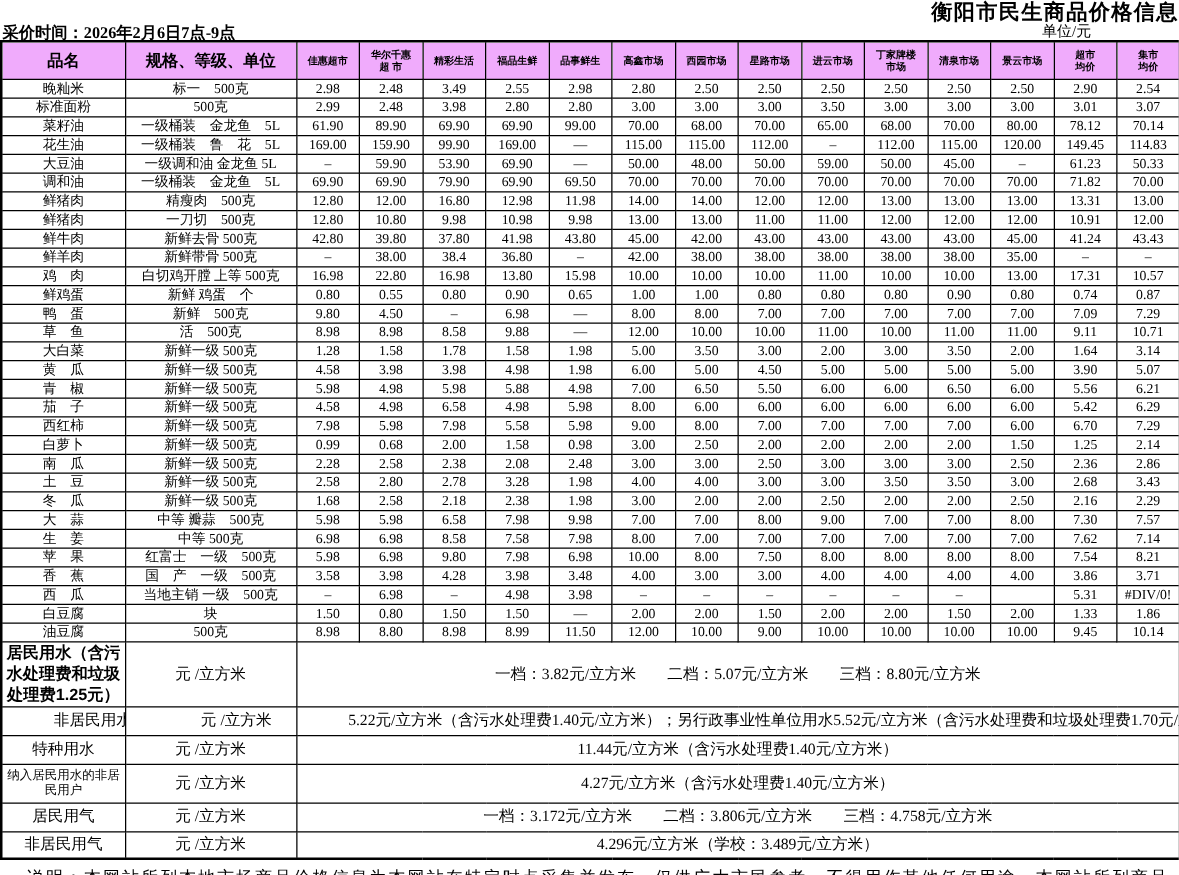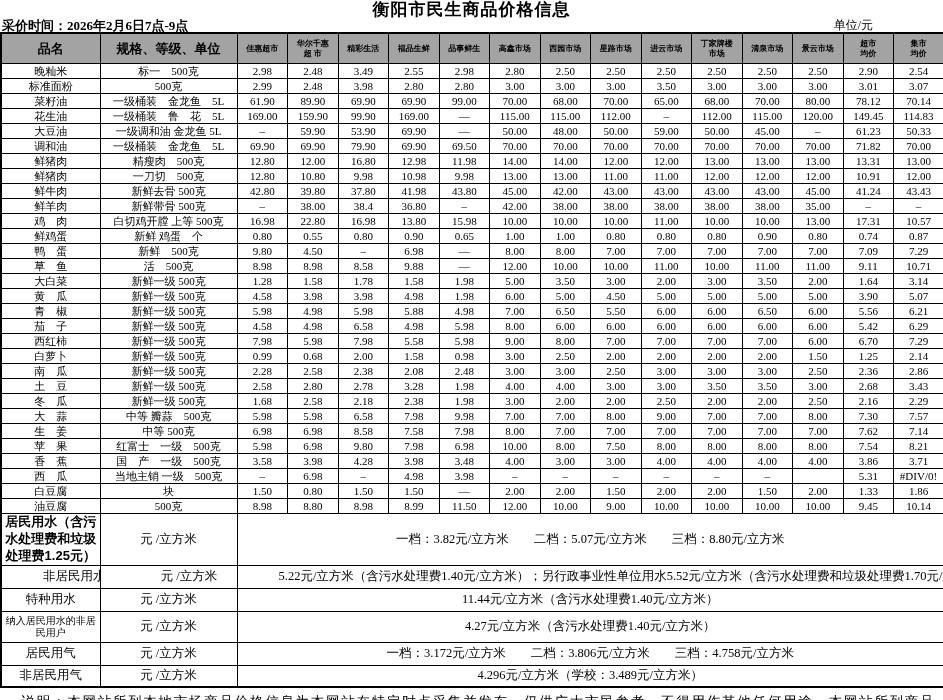--- a/index.html
+++ b/index.html
@@ -1,25 +1,25 @@
 <!DOCTYPE html>
 <html><head>
 <meta charset="utf-8">
 <style>
   html,body{margin:0;padding:0;width:943px;height:700px;background:#fff;overflow:hidden;
     font-family:"Liberation Serif","DejaVu Serif",serif;color:#000;}
   .sheet{width:943px;}
-  .title{height:19px;line-height:19px;text-align:center;font-weight:bold;font-size:17px;
+  .title{height:19px;line-height:19px;text-align:right;font-weight:bold;font-size:17px;
     font-family:"Liberation Sans","DejaVu Sans",sans-serif;letter-spacing:1px;}
   .subrow{height:13px;line-height:13px;display:flex;justify-content:space-between;align-items:flex-end;}
   .collect{font-size:13px;font-weight:bold;padding-left:2px;}
   .unitlbl{font-size:12px;margin-right:70px;}
   table{border-collapse:collapse;table-layout:fixed;width:943px;border:2px solid #000;}
   td,th{border:1px solid #000;padding:0;margin:0;text-align:center;vertical-align:middle;overflow:hidden;white-space:nowrap;}
-  thead th{background:#a3a3a3;height:29px;font-family:"Liberation Sans","DejaVu Sans",sans-serif;}
+  thead th{background:#f0abfc;height:29px;font-family:"Liberation Sans","DejaVu Sans",sans-serif;}
   th.bigh{font-size:13px;font-weight:bold;}
   th.mkt{font-size:8px;font-weight:bold;line-height:1.15;white-space:pre-line;}
   tbody.products td{height:14px;font-size:11px;line-height:13px;}
   td.pname{font-size:12.5px;letter-spacing:0;}
   td.spec{font-size:11.5px;}
   tbody.utilities td{font-size:12.5px;}
   tbody.utilities td.ulabel{font-size:12.5px;}
   tbody.utilities td.ulabel.small{font-size:13px;white-space:normal;line-height:1.3;font-family:Liberation Sans, sans-serif;font-weight:bold;}
   tbody.utilities td.uval{font-size:12.5px;}
   tbody.utilities tr:nth-child(1) td{height:24px;}

